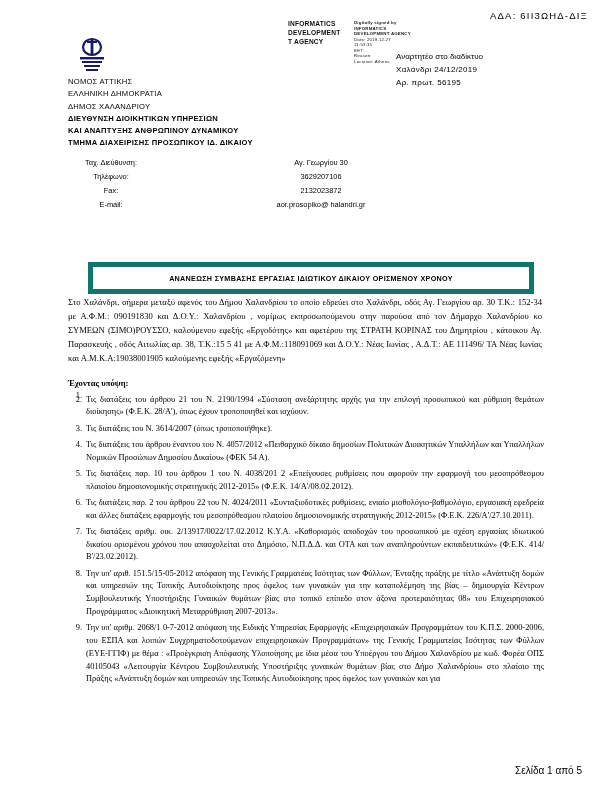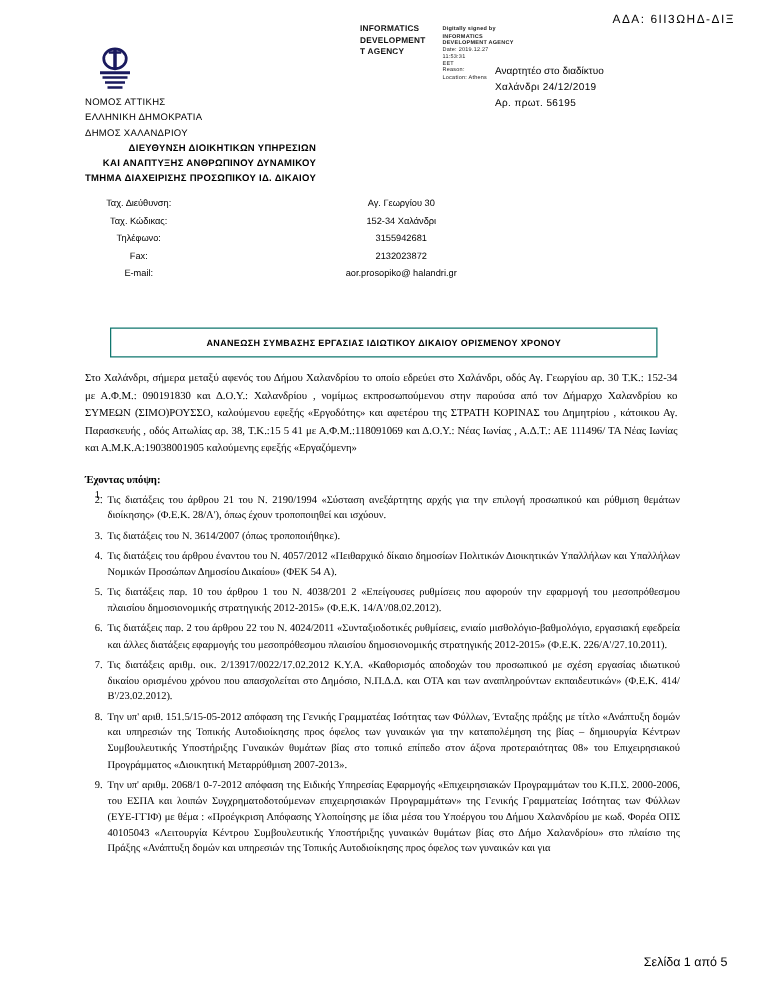--- a/index.html
+++ b/index.html
@@ -55,40 +55,40 @@
     letter-spacing:0.3px;
   }
 
   
   .org {
     position:absolute; left:68px; top:76px;
     font-family:"Liberation Sans", sans-serif;
     font-size:7.6px; line-height:1.62;
     letter-spacing:0.25px;
   }
-  .org .b { font-weight:bold;text-align:right; }
+  .org .b { font-weight:bold; }
 
   
   .addr {
     position:absolute; left:68px; top:156px;
     font-family:Liberation Sans, sans-serif;
     font-size:7.4px;
     line-height:1.9;
     width:420px;
     text-align:center;
   }
   .addr .row { display:flex; }
   .addr .k { width:86px; }
   .addr .v { flex:1; }
 
   
   .titlebox {
     position:absolute; left:88px; top:262px;
     width:436px; height:22px;
-    border:1px solid #0f766e;
+    border:5px solid #0f766e;
     display:flex; align-items:center; justify-content:center;
   }
   .titlebox span {
     font-family:"Liberation Sans", sans-serif;
     font-size:7.2px; font-weight:bold; letter-spacing:0.3px;
   }
 
   
   .para {
     position:absolute; left:68px; top:296px;
@@ -173,26 +173,22 @@
   <div class="addr">
     <div class="row">
         <div class="k">Ταχ. Διεύθυνση:</div>
         <div class="v">Αγ. Γεωργίου 30</div>
       </div>
     <div class="row">
         <div class="k"></div>
         <div class="v"></div>
       </div>
     <div class="row">
-        <div class="k">Ταχ. Κώδικας:</div>
-        <div class="v">152-34  Χαλάνδρι</div>
-      </div>
-    <div class="row">
         <div class="k">Τηλέφωνο:</div>
-        <div class="v">3155942681</div>
+        <div class="v">3629207106</div>
       </div>
     <div class="row">
         <div class="k">Fax:</div>
         <div class="v">2132023872</div>
       </div>
     <div class="row">
         <div class="k">E-mail:</div>
         <div class="v">aor.prosopiko@ halandri.gr</div>
       </div>
   </div>

